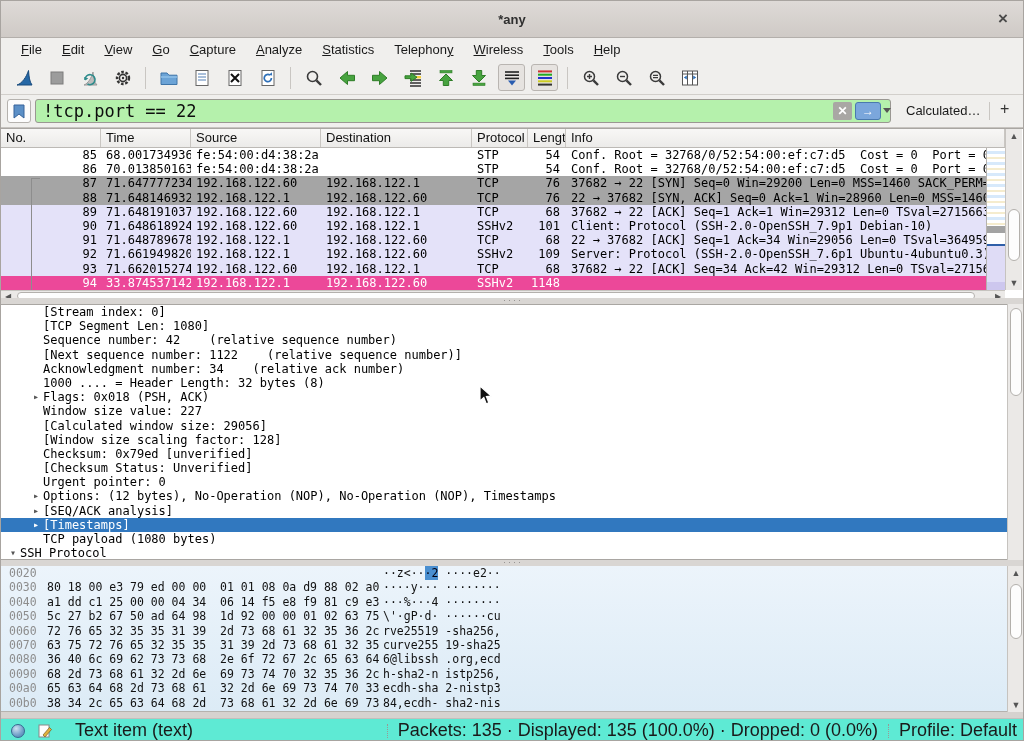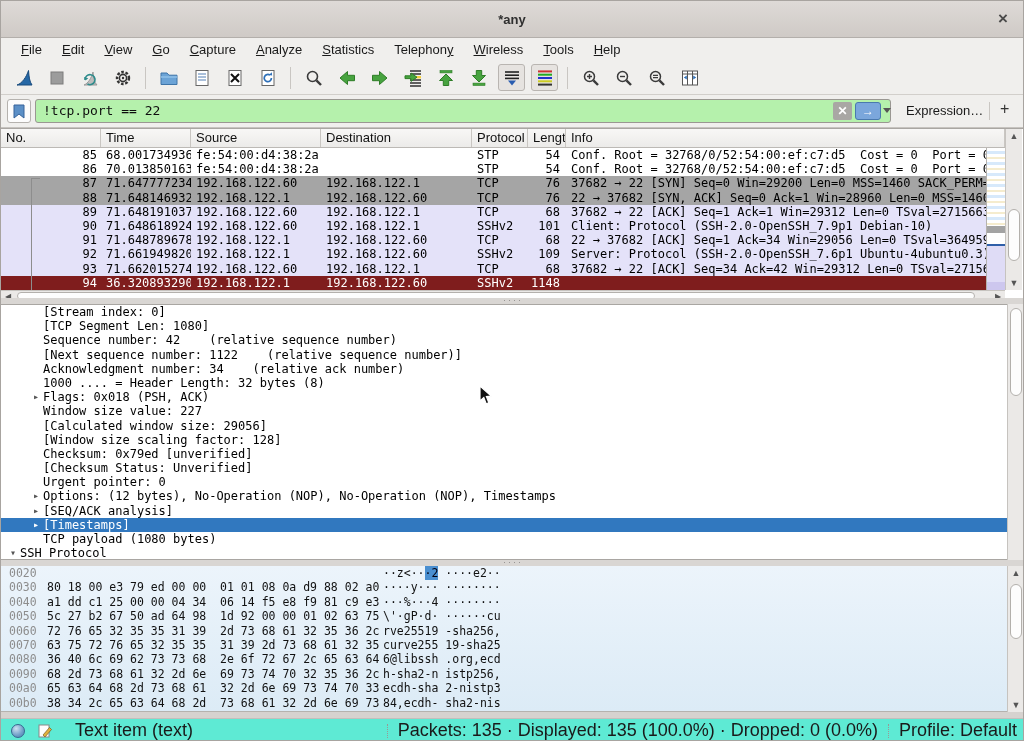--- a/index.html
+++ b/index.html
@@ -30,21 +30,21 @@
   .tbtn.active { border:1px solid #b9b5b1; background:#e6e3e0; }
   .tsep { width:1px; height:22px; background:#c9c6c2; margin:0 6px; }
   .tbtn svg { display:block; }
 
   
   #filterbar { position:absolute; left:0; top:94px; width:100%; height:33px; background:#f0efed;
     border-bottom:1px solid #c6c3bf; }
   #bookmark-btn { position:absolute; left:6px; top:4px; width:24px; height:24px; background:#fcfcfc;
     border:1px solid #b5b2ae; border-radius:3px; display:flex; align-items:center; justify-content:center; }
   #filter-input { position:absolute; left:34px; top:4px; width:856px; height:24px; background:#b5f1ac;
-    border:1px solid #9a9792; border-radius:3px; font-size:13px; color:#0d0d0d;
+    border:1px solid #9a9792; border-radius:3px; font-size:17px; color:#0d0d0d;
     line-height:22px; padding-left:7px; white-space:pre; }
   #filter-clear { position:absolute; left:832px; top:7px; width:19px; height:18px; background:#a9a7a4;
     border-radius:2px; color:#fff; font-size:12px; font-weight:bold; text-align:center; line-height:18px; }
   #filter-apply { position:absolute; left:854px; top:7px; width:26px; height:18px; background:#7ba7dc;
     border:1px solid #4a79ae; border-radius:3px; color:#fff; text-align:center; line-height:16px; font-size:12px; }
   #filter-dd { position:absolute; left:882px; top:13px; width:0; height:0;
     border-left:4px solid transparent; border-right:4px solid transparent; border-top:5px solid #555; }
   #expression-btn { position:absolute; left:905px; top:8px; font-size:13px; color:#1a1a1a; }
   #filter-sep { position:absolute; left:988px; top:7px; width:1px; height:18px; background:#c9c6c2; }
   #add-filter-btn { position:absolute; left:999px; top:5px; font-size:16px; color:#333; }
@@ -62,21 +62,21 @@
   .c0 { width:100px; text-align:right; padding-right:4px; }
   .c1 { width:90px;  padding-left:5px; }
   .c2 { width:130px; padding-left:5px; }
   .c3 { width:151px; padding-left:5px; }
   .c4 { width:56px;  padding-left:5px; }
   .c5 { width:38px;  text-align:right; padding-right:6px; }
   .c6 { padding-left:5px; width:420px; }
   .row-white { background:#ffffff; }
   .row-gray  { background:#a5a5a5; }
   .row-lav   { background:#e4e2f9;justify-content:space-between; }
-  .row-sel   { background:#7f1d1d; color:#fff;align-items:center; }
+  .row-sel   { background:#ec4899; color:#fff;align-items:center; }
   #related-line { position:absolute; left:30px; top:49px; width:1px; height:112px; background:#8d8d8d; }
   #related-elbow { position:absolute; left:30px; top:49px; width:9px; height:1px; background:#8d8d8d; }
 
   
   #pl-minimap { position:absolute; left:985px; top:19px; width:19px; height:142px; border-left:1px solid #b5b2ae; }
   .mm1 { height:78px; background:repeating-linear-gradient(#ffffff 0 3px, #d7e9fb 3px 6px, #ffffff 6px 9px, #f5ecce 9px 11px); }
   .mm2 { height:7px; background:#a3a3a3; }
   .mm3 { height:13px; background:#fff; border-bottom:2px solid #2f5fa8; }
   .mm4 { height:36px; background:#dfdcf6; }
   .mm5 { height:8px; background:#cdc7ee; }
@@ -303,21 +303,21 @@
 <div id="filterbar">
   <div id="bookmark-btn">
     <svg width="12" height="15" viewBox="0 0 12 15">
       <path d="M1 1 h10 v13 l-5 -4 l-5 4 Z" fill="#5b8fc6" stroke="#36639a"></path>
     </svg>
   </div>
   <div id="filter-input" class="mono">!tcp.port == 22</div>
   <div id="filter-clear">✕</div>
   <div id="filter-apply">→</div>
   <div id="filter-dd"></div>
-  <div id="expression-btn">Expression…</div>
+  <div id="expression-btn">Calculated…</div>
   <div id="filter-sep"></div>
   <div id="add-filter-btn">+</div>
 </div>
 
 <div id="packetlist">
   <div id="pl-header">
       <div class="pl-hcell" style="width: 100px;">No.</div>
       <div class="pl-hcell" style="width: 90px;">Time</div>
       <div class="pl-hcell" style="width: 130px;">Source</div>
       <div class="pl-hcell" style="width: 151px;">Destination</div>
@@ -328,21 +328,21 @@
   <div id="pl-body">
       <div class="pl-row mono row-white"><div class="pl-cell c0">85</div><div class="pl-cell c1">68.001734936</div><div class="pl-cell c2">fe:54:00:d4:38:2a</div><div class="pl-cell c3"></div><div class="pl-cell c4">STP</div><div class="pl-cell c5">54</div><div class="pl-cell c6">Conf. Root = 32768/0/52:54:00:ef:c7:d5  Cost = 0  Port = 0x8001</div></div>
       <div class="pl-row mono row-white"><div class="pl-cell c0">86</div><div class="pl-cell c1">70.013850163</div><div class="pl-cell c2">fe:54:00:d4:38:2a</div><div class="pl-cell c3"></div><div class="pl-cell c4">STP</div><div class="pl-cell c5">54</div><div class="pl-cell c6">Conf. Root = 32768/0/52:54:00:ef:c7:d5  Cost = 0  Port = 0x8001</div></div>
       <div class="pl-row mono row-gray"><div class="pl-cell c0">87</div><div class="pl-cell c1">71.647777234</div><div class="pl-cell c2">192.168.122.60</div><div class="pl-cell c3">192.168.122.1</div><div class="pl-cell c4">TCP</div><div class="pl-cell c5">76</div><div class="pl-cell c6">37682 → 22 [SYN] Seq=0 Win=29200 Len=0 MSS=1460 SACK_PERM=1 TSval=2715663 TSecr=0 WS=128</div></div>
       <div class="pl-row mono row-gray"><div class="pl-cell c0">88</div><div class="pl-cell c1">71.648146932</div><div class="pl-cell c2">192.168.122.1</div><div class="pl-cell c3">192.168.122.60</div><div class="pl-cell c4">TCP</div><div class="pl-cell c5">76</div><div class="pl-cell c6">22 → 37682 [SYN, ACK] Seq=0 Ack=1 Win=28960 Len=0 MSS=1460 SACK_PERM=1</div></div>
       <div class="pl-row mono row-lav"><div class="pl-cell c0">89</div><div class="pl-cell c1">71.648191037</div><div class="pl-cell c2">192.168.122.60</div><div class="pl-cell c3">192.168.122.1</div><div class="pl-cell c4">TCP</div><div class="pl-cell c5">68</div><div class="pl-cell c6">37682 → 22 [ACK] Seq=1 Ack=1 Win=29312 Len=0 TSval=2715663 TSecr=364959</div></div>
       <div class="pl-row mono row-lav"><div class="pl-cell c0">90</div><div class="pl-cell c1">71.648618924</div><div class="pl-cell c2">192.168.122.60</div><div class="pl-cell c3">192.168.122.1</div><div class="pl-cell c4">SSHv2</div><div class="pl-cell c5">101</div><div class="pl-cell c6">Client: Protocol (SSH-2.0-OpenSSH_7.9p1 Debian-10)</div></div>
       <div class="pl-row mono row-lav"><div class="pl-cell c0">91</div><div class="pl-cell c1">71.648789678</div><div class="pl-cell c2">192.168.122.1</div><div class="pl-cell c3">192.168.122.60</div><div class="pl-cell c4">TCP</div><div class="pl-cell c5">68</div><div class="pl-cell c6">22 → 37682 [ACK] Seq=1 Ack=34 Win=29056 Len=0 TSval=3649597 TSecr=2715663</div></div>
       <div class="pl-row mono row-lav"><div class="pl-cell c0">92</div><div class="pl-cell c1">71.661949820</div><div class="pl-cell c2">192.168.122.1</div><div class="pl-cell c3">192.168.122.60</div><div class="pl-cell c4">SSHv2</div><div class="pl-cell c5">109</div><div class="pl-cell c6">Server: Protocol (SSH-2.0-OpenSSH_7.6p1 Ubuntu-4ubuntu0.3)</div></div>
       <div class="pl-row mono row-lav"><div class="pl-cell c0">93</div><div class="pl-cell c1">71.662015274</div><div class="pl-cell c2">192.168.122.60</div><div class="pl-cell c3">192.168.122.1</div><div class="pl-cell c4">TCP</div><div class="pl-cell c5">68</div><div class="pl-cell c6">37682 → 22 [ACK] Seq=34 Ack=42 Win=29312 Len=0 TSval=2715677 TSecr=3649597</div></div>
-      <div class="pl-row mono row-sel"><div class="pl-cell c0">94</div><div class="pl-cell c1">36.320893290</div><div class="pl-cell c2">192.168.122.1</div><div class="pl-cell c3">192.168.122.60</div><div class="pl-cell c4">SSHv2</div><div class="pl-cell c5">1148</div></div>
+      <div class="pl-row mono row-sel"><div class="pl-cell c0">94</div><div class="pl-cell c1">33.874537142</div><div class="pl-cell c2">192.168.122.1</div><div class="pl-cell c3">192.168.122.60</div><div class="pl-cell c4">SSHv2</div><div class="pl-cell c5">1148</div></div>
     </div>
   <div id="related-line"></div>
   <div id="related-elbow"></div>
   <div id="pl-minimap">
     <div class="mm1"></div>
     <div class="mm2"></div>
     <div class="mm3"></div>
     <div class="mm4"></div>
     <div class="mm5"></div>
   </div>

